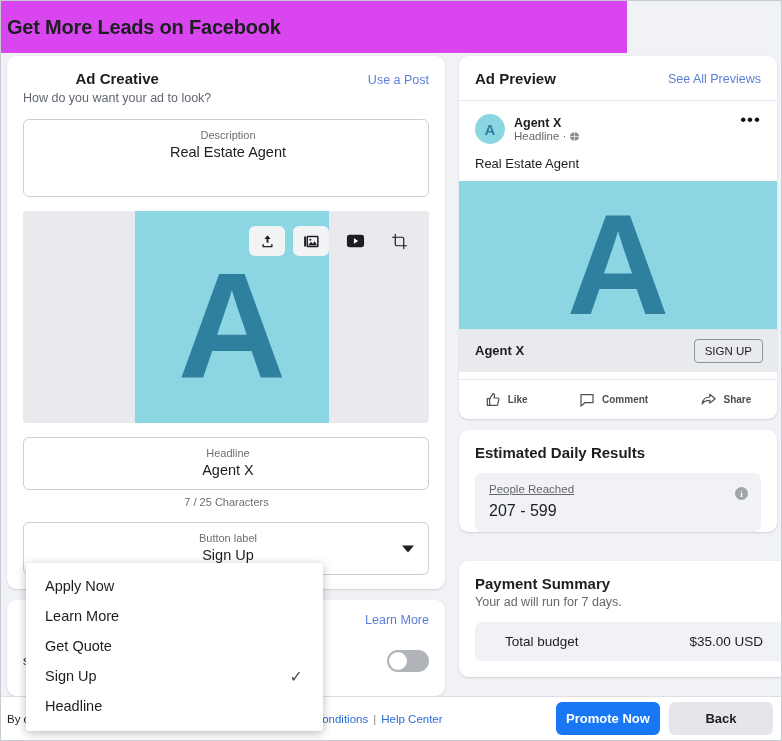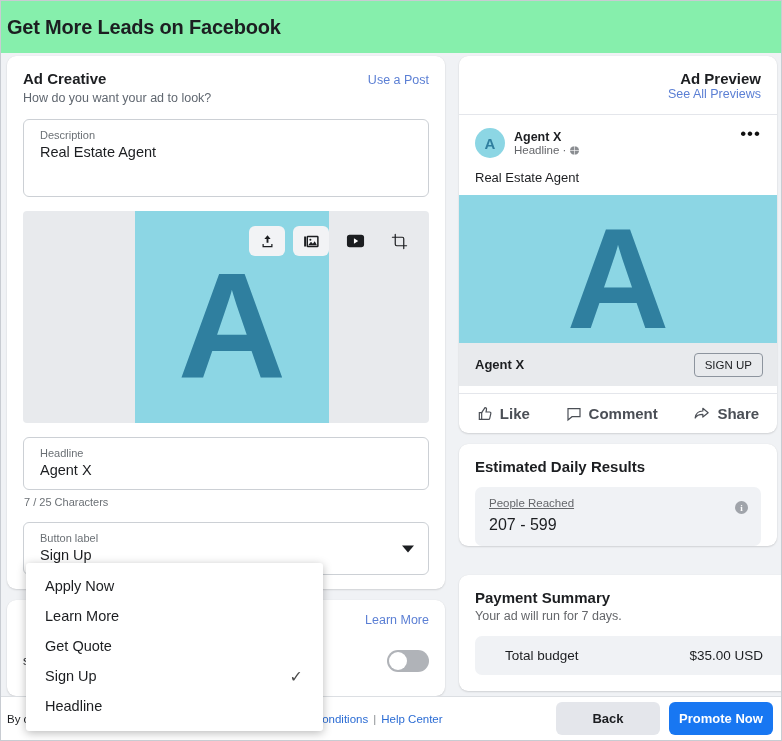--- a/index.html
+++ b/index.html
@@ -11,31 +11,31 @@
   }
   .window {
     position: relative;
     width: 782px; height: 741px;
     background: #f0f2f5;
     border: 1px solid #c8ccd2;
     overflow: hidden;
   }
   
   .page-header {
-    position: absolute; left: 0; top: 0; width: 782px; height: 52px;
-    background: #86efac;
+    position: absolute; left: 0; top: 0; width: 626px; height: 52px;
+    background: #d946ef;
     display: flex; align-items: center;
   }
   .page-title {
     font-size: 20px; font-weight: bold; color: #1c1e21;
     padding-left: 6px; letter-spacing: -0.2px;
   }
   
   .col-left {
-    position: absolute; left: 6px; top: 55px; width: 438px;
+    position: absolute; left: 6px; top: 55px; width: 438px; text-align: center;
   }
   .col-right {
     position: absolute; left: 458px; top: 55px; width: 318px;
   }
   .card {
     background: #ffffff;
     border-radius: 9px;
     box-shadow: 0 1px 2px rgba(0,0,0,.13), 0 0 1px rgba(0,0,0,.08);
   }
   
@@ -130,22 +130,22 @@
     cursor: pointer;
   }
   .toggle::after {
     content: ""; position: absolute; left: 2px; top: 2px;
     width: 18px; height: 18px; border-radius: 50%; background: #fff;
   }
 
   
   .preview-card { width: 318px; }
   .preview-head {
-    display: flex; align-items: flex-end; justify-content: space-between;
-    padding: 14px 16px 13px 16px; border-bottom: 1px solid #e4e6eb; flex-direction: column;
+    display: flex; align-items: center; justify-content: space-between;
+    padding: 14px 16px 13px 16px; border-bottom: 1px solid #e4e6eb;
   }
   .preview-body { padding: 13px 16px 0 16px; position: relative; }
   .fb-top { display: flex; align-items: center; }
   .avatar {
     width: 30px; height: 30px; border-radius: 50%; background: #8cd6e4;
     display: flex; align-items: center; justify-content: center;
     font-size: 15px; font-weight: bold; color: #2f7f9f;
   }
   .fb-names { margin-left: 9px; }
   .fb-name { font-size: 12.5px; font-weight: bold; color: #1c1e21; }
@@ -171,21 +171,21 @@
     font-size: 11.5px; color: #1c1e21; border: 1px solid #8d949e;
     border-radius: 4px; padding: 5px 10px; background: #e8eaed; cursor: pointer;
   }
   .fb-actions {
     margin-left: -16px; width: 318px; height: 40px;
     display: flex; align-items: center; justify-content: space-around;
     border-top: 1px solid #e4e6eb; margin-top: 7px;
   }
   .fb-act {
     display: flex; align-items: center; gap: 7px;
-    font-size: 15px; font-weight: bold; color: #4b4f56; cursor: pointer;
+    font-size: 10px; font-weight: bold; color: #4b4f56; cursor: pointer;
   }
 
   .results-card { width: 318px; margin-top: 11px; padding: 14px 16px 0 16px; }
   .stat-box {
     margin-top: 12px; background: #f0f2f5; border-radius: 7px;
     padding: 10px 14px 12px 14px; position: relative;
   }
   .stat-label { font-size: 11.5px; color: #65676b; text-decoration: underline; }
   .stat-value { font-size: 16px; color: #1c1e21; margin-top: 7px; }
   .info-icon {
@@ -397,18 +397,18 @@
     <div class="dd-item">
       <span>Headline</span>
     </div>
   </div>
 
   <div class="footer">
     <div class="footer-legal">
       <span>By clicking Promote Now, you agree to Facebook's </span><span class="link-blue">Terms &amp; Conditions</span><span class="sep">|</span><span class="link-blue">Help Center</span>
     </div>
     <div class="footer-btns">
+      <div class="btn btn-primary">Promote Now</div>
       <div class="btn btn-back">Back</div>
-      <div class="btn btn-primary">Promote Now</div>
     </div>
   </div>
 
 </div>
 
 </body></html>

